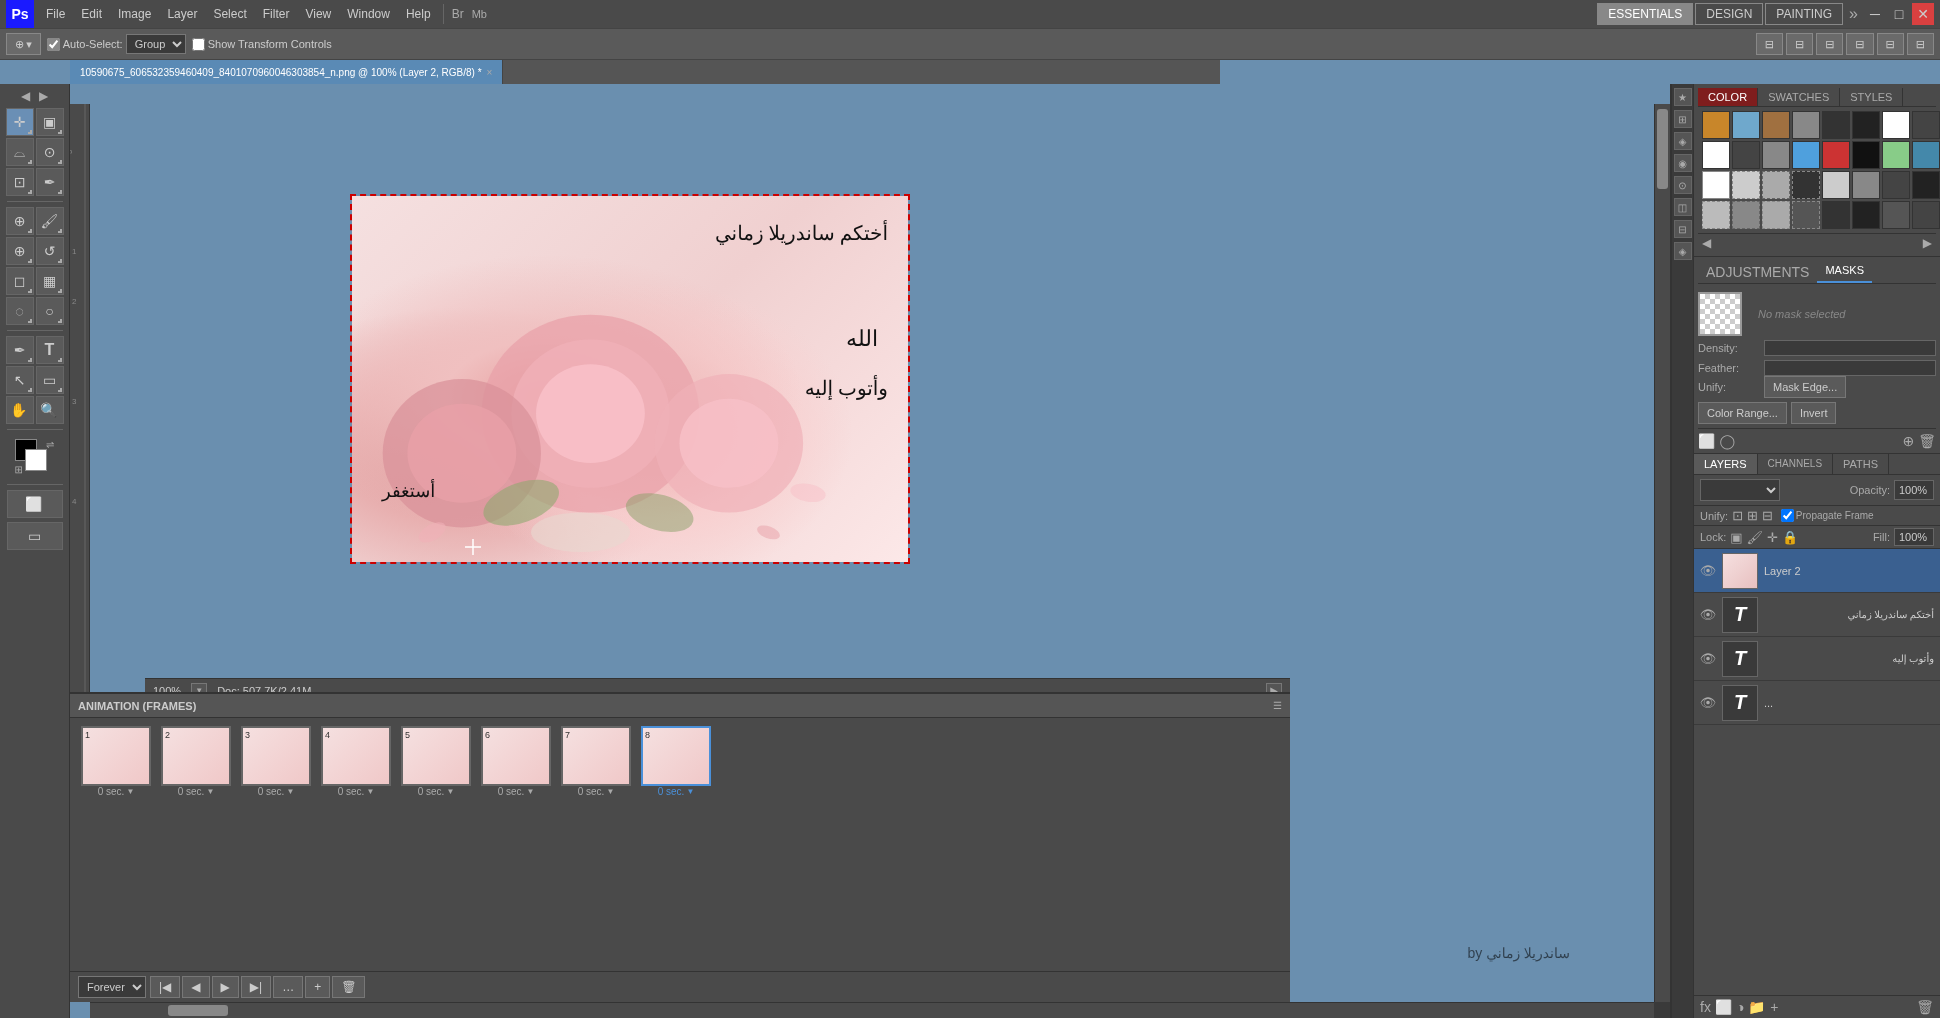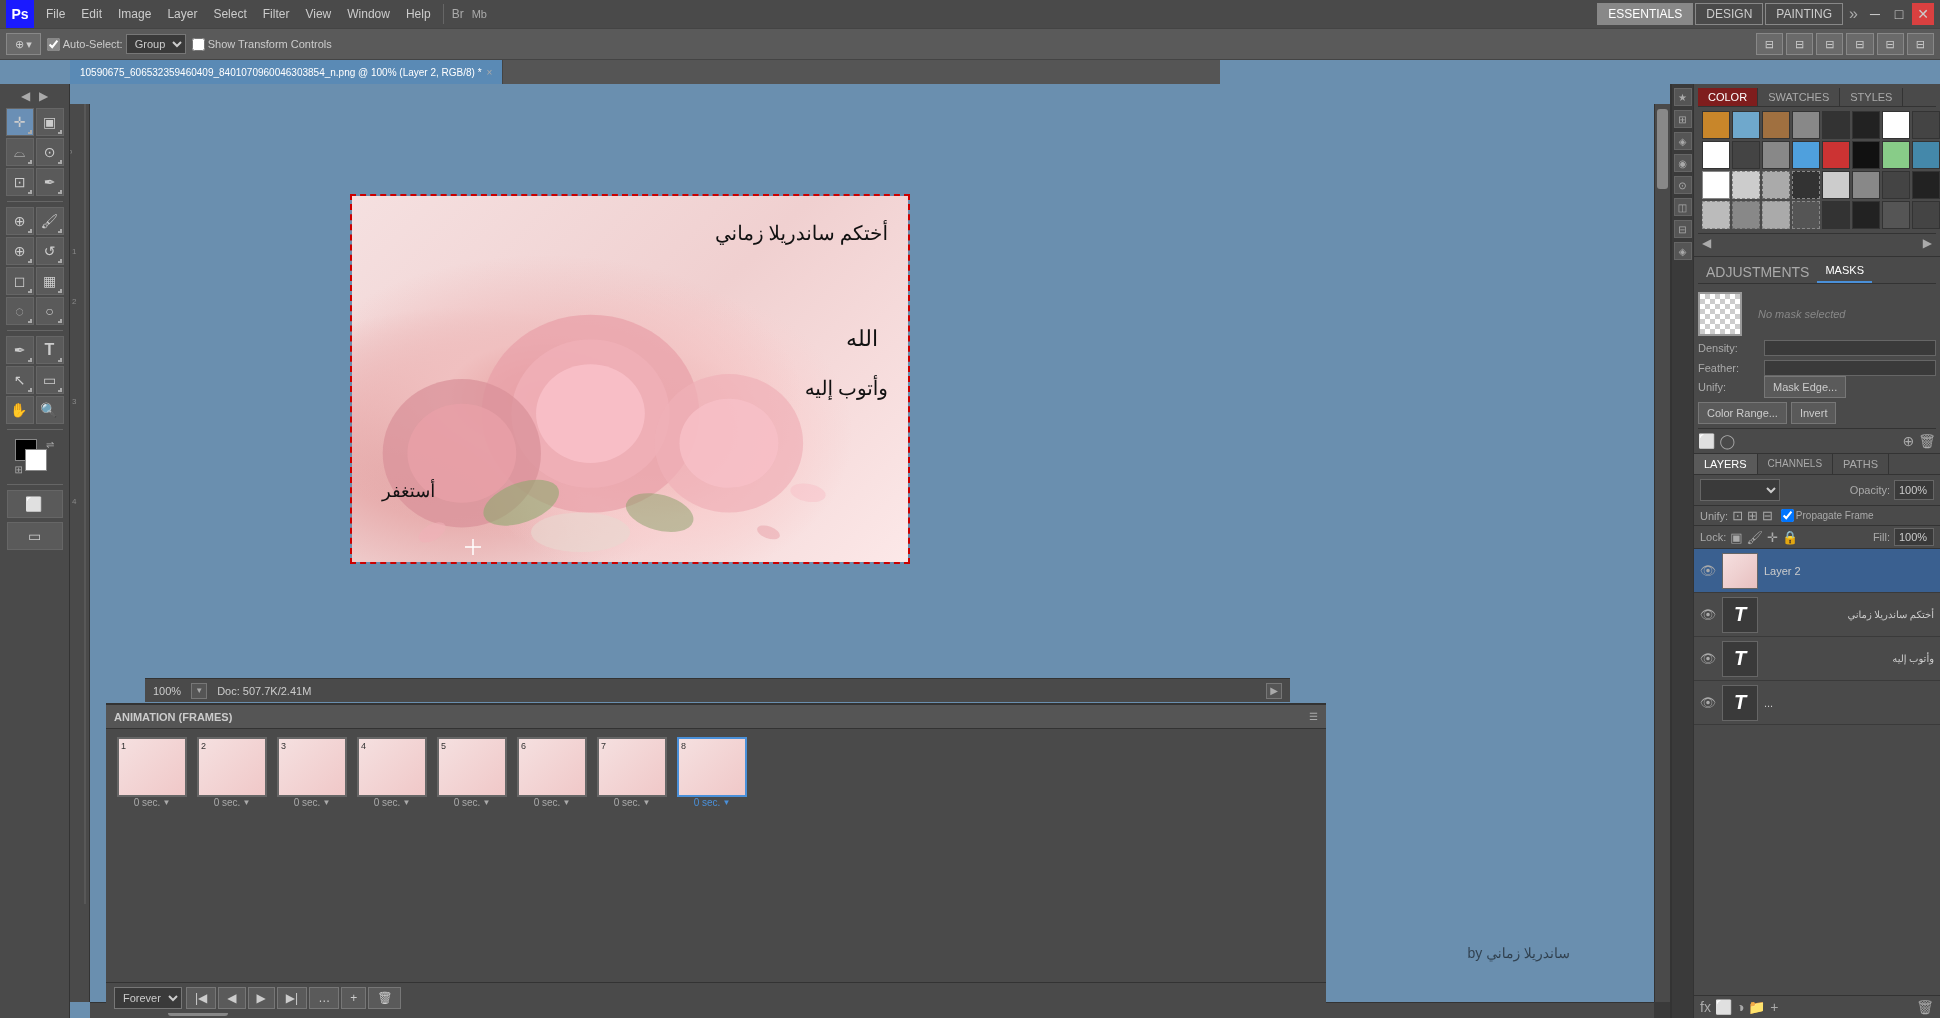--- a/index.html
+++ b/index.html
@@ -72,22 +72,22 @@
     
     #statusbar {
       position: absolute; bottom: 316px; left: 75px; width: 1145px; height: 24px;
       background: #4a4a4a; display: flex; align-items: center; padding: 0 8px; gap: 10px;
       border-top: 1px solid #333;
     }
     .status-text { color: #ccc; font-size: 11px; }
 
     
     #animation-panel {
-      position: absolute; bottom: 5px; left: 0; width: 1220px; height: 316px;
-      background: #4a4a4a; border-top: 2px solid #333; margin-left: 36px;
+      position: absolute; bottom: 16px; left: 0; width: 1220px; height: 316px;
+      background: #4a4a4a; border-top: 2px solid #333;
     }
     .panel-header { height: 24px; background: #555; display: flex; align-items: center; padding: 0 8px; gap: 8px; border-bottom: 1px solid #333; }
     .panel-title { color: #ccc; font-size: 11px; font-weight: bold; }
     .panel-header-btn { color: #aaa; font-size: 10px; cursor: pointer; }
     
     .animation-frames { display: flex; padding: 8px; gap: 4px; overflow-x: auto; }
     .frame-item { width: 76px; flex-shrink: 0; display: flex; flex-direction: column; align-items: center; cursor: pointer; }
     .frame-thumb { width: 70px; height: 60px; background: #f0e8e0; border: 2px solid #666; position: relative; overflow: hidden; }
     .frame-thumb.selected { border-color: #4a90d9; }
     .frame-time { color: #aaa; font-size: 10px; display: flex; align-items: center; gap: 2px; }

